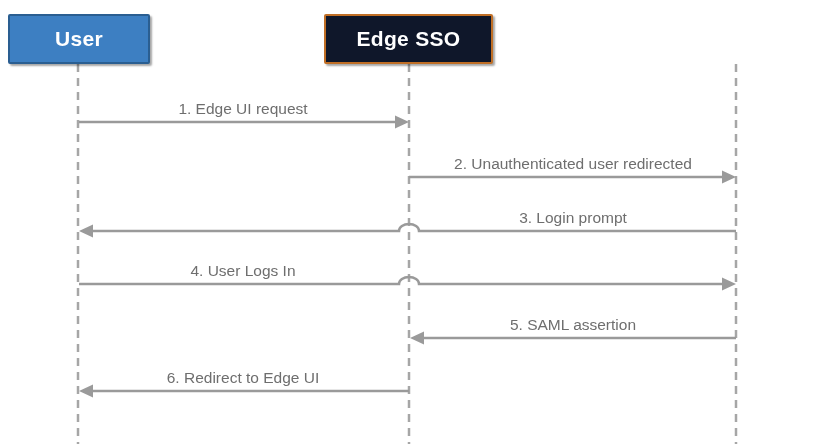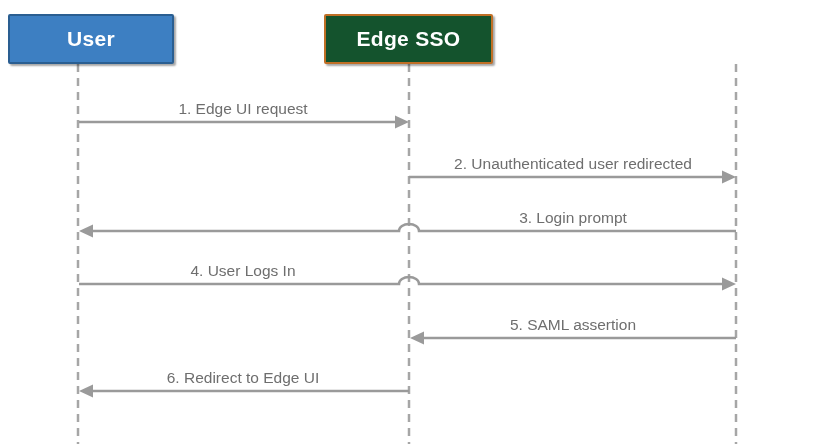--- a/index.html
+++ b/index.html
@@ -53,22 +53,22 @@
     justify-content: center;
     box-shadow: 2px 2px 2px rgba(0,0,0,0.35);
   }
   .actor-label {
     color: #ffffff;
     font-size: 21px;
     font-weight: bold;
     letter-spacing: 0.3px;
     white-space: nowrap;
   }
-  .actor-user     { left: 8px;   width: 166px; background: #3d7fc2; border-color: #2a5e91; }
-  .actor-edge-sso { left: 324px; width: 169px; background: #14532d; border-color: #c06f26; }
+  .actor-user     { left: 8px;   width: 142px; background: #3d7fc2; border-color: #2a5e91; }
+  .actor-edge-sso { left: 324px; width: 169px; background: #0f172a; border-color: #c06f26; }
   .actor-saml-idp { left: 655px; width: 162px; background: #5aa348; border-color: #3d7a2f; }
 </style>
 </head>
 <body>
 
 <div class="stage">
 
   <svg width="833" height="444" viewBox="0 0 833 444">
     <g>
       <line class="lifeline" x1="78" y1="64" x2="78" y2="444"></line>

